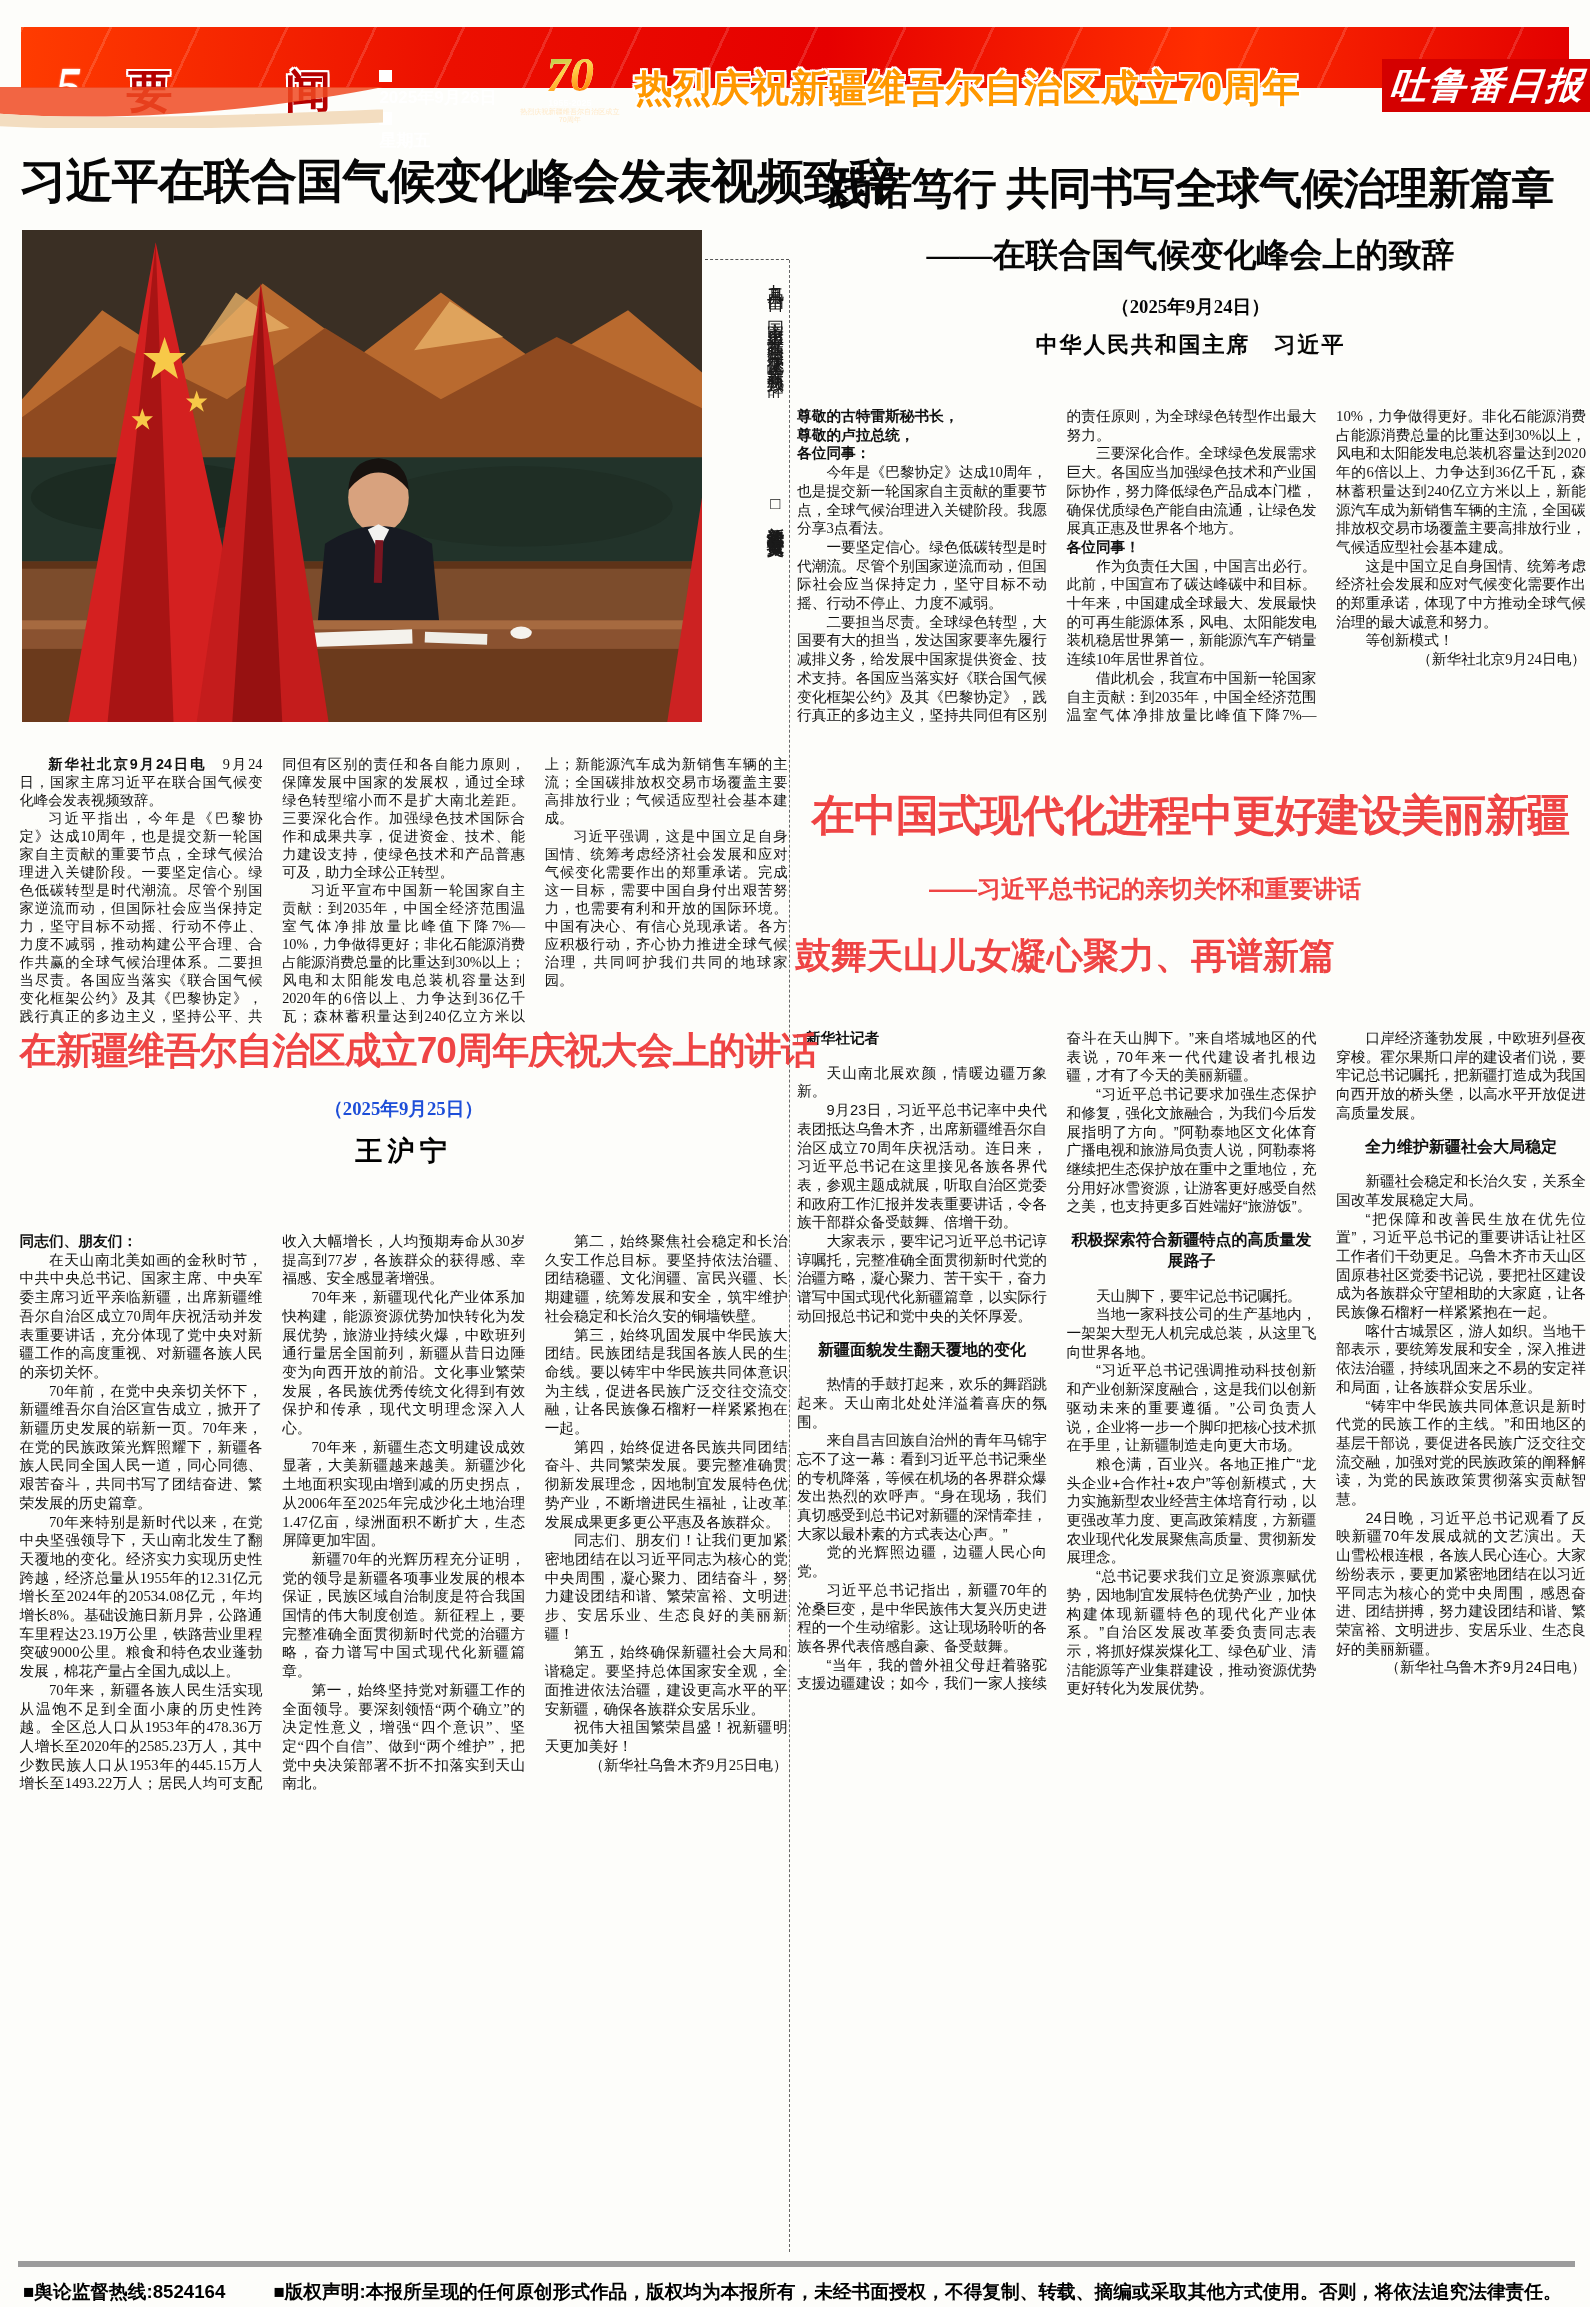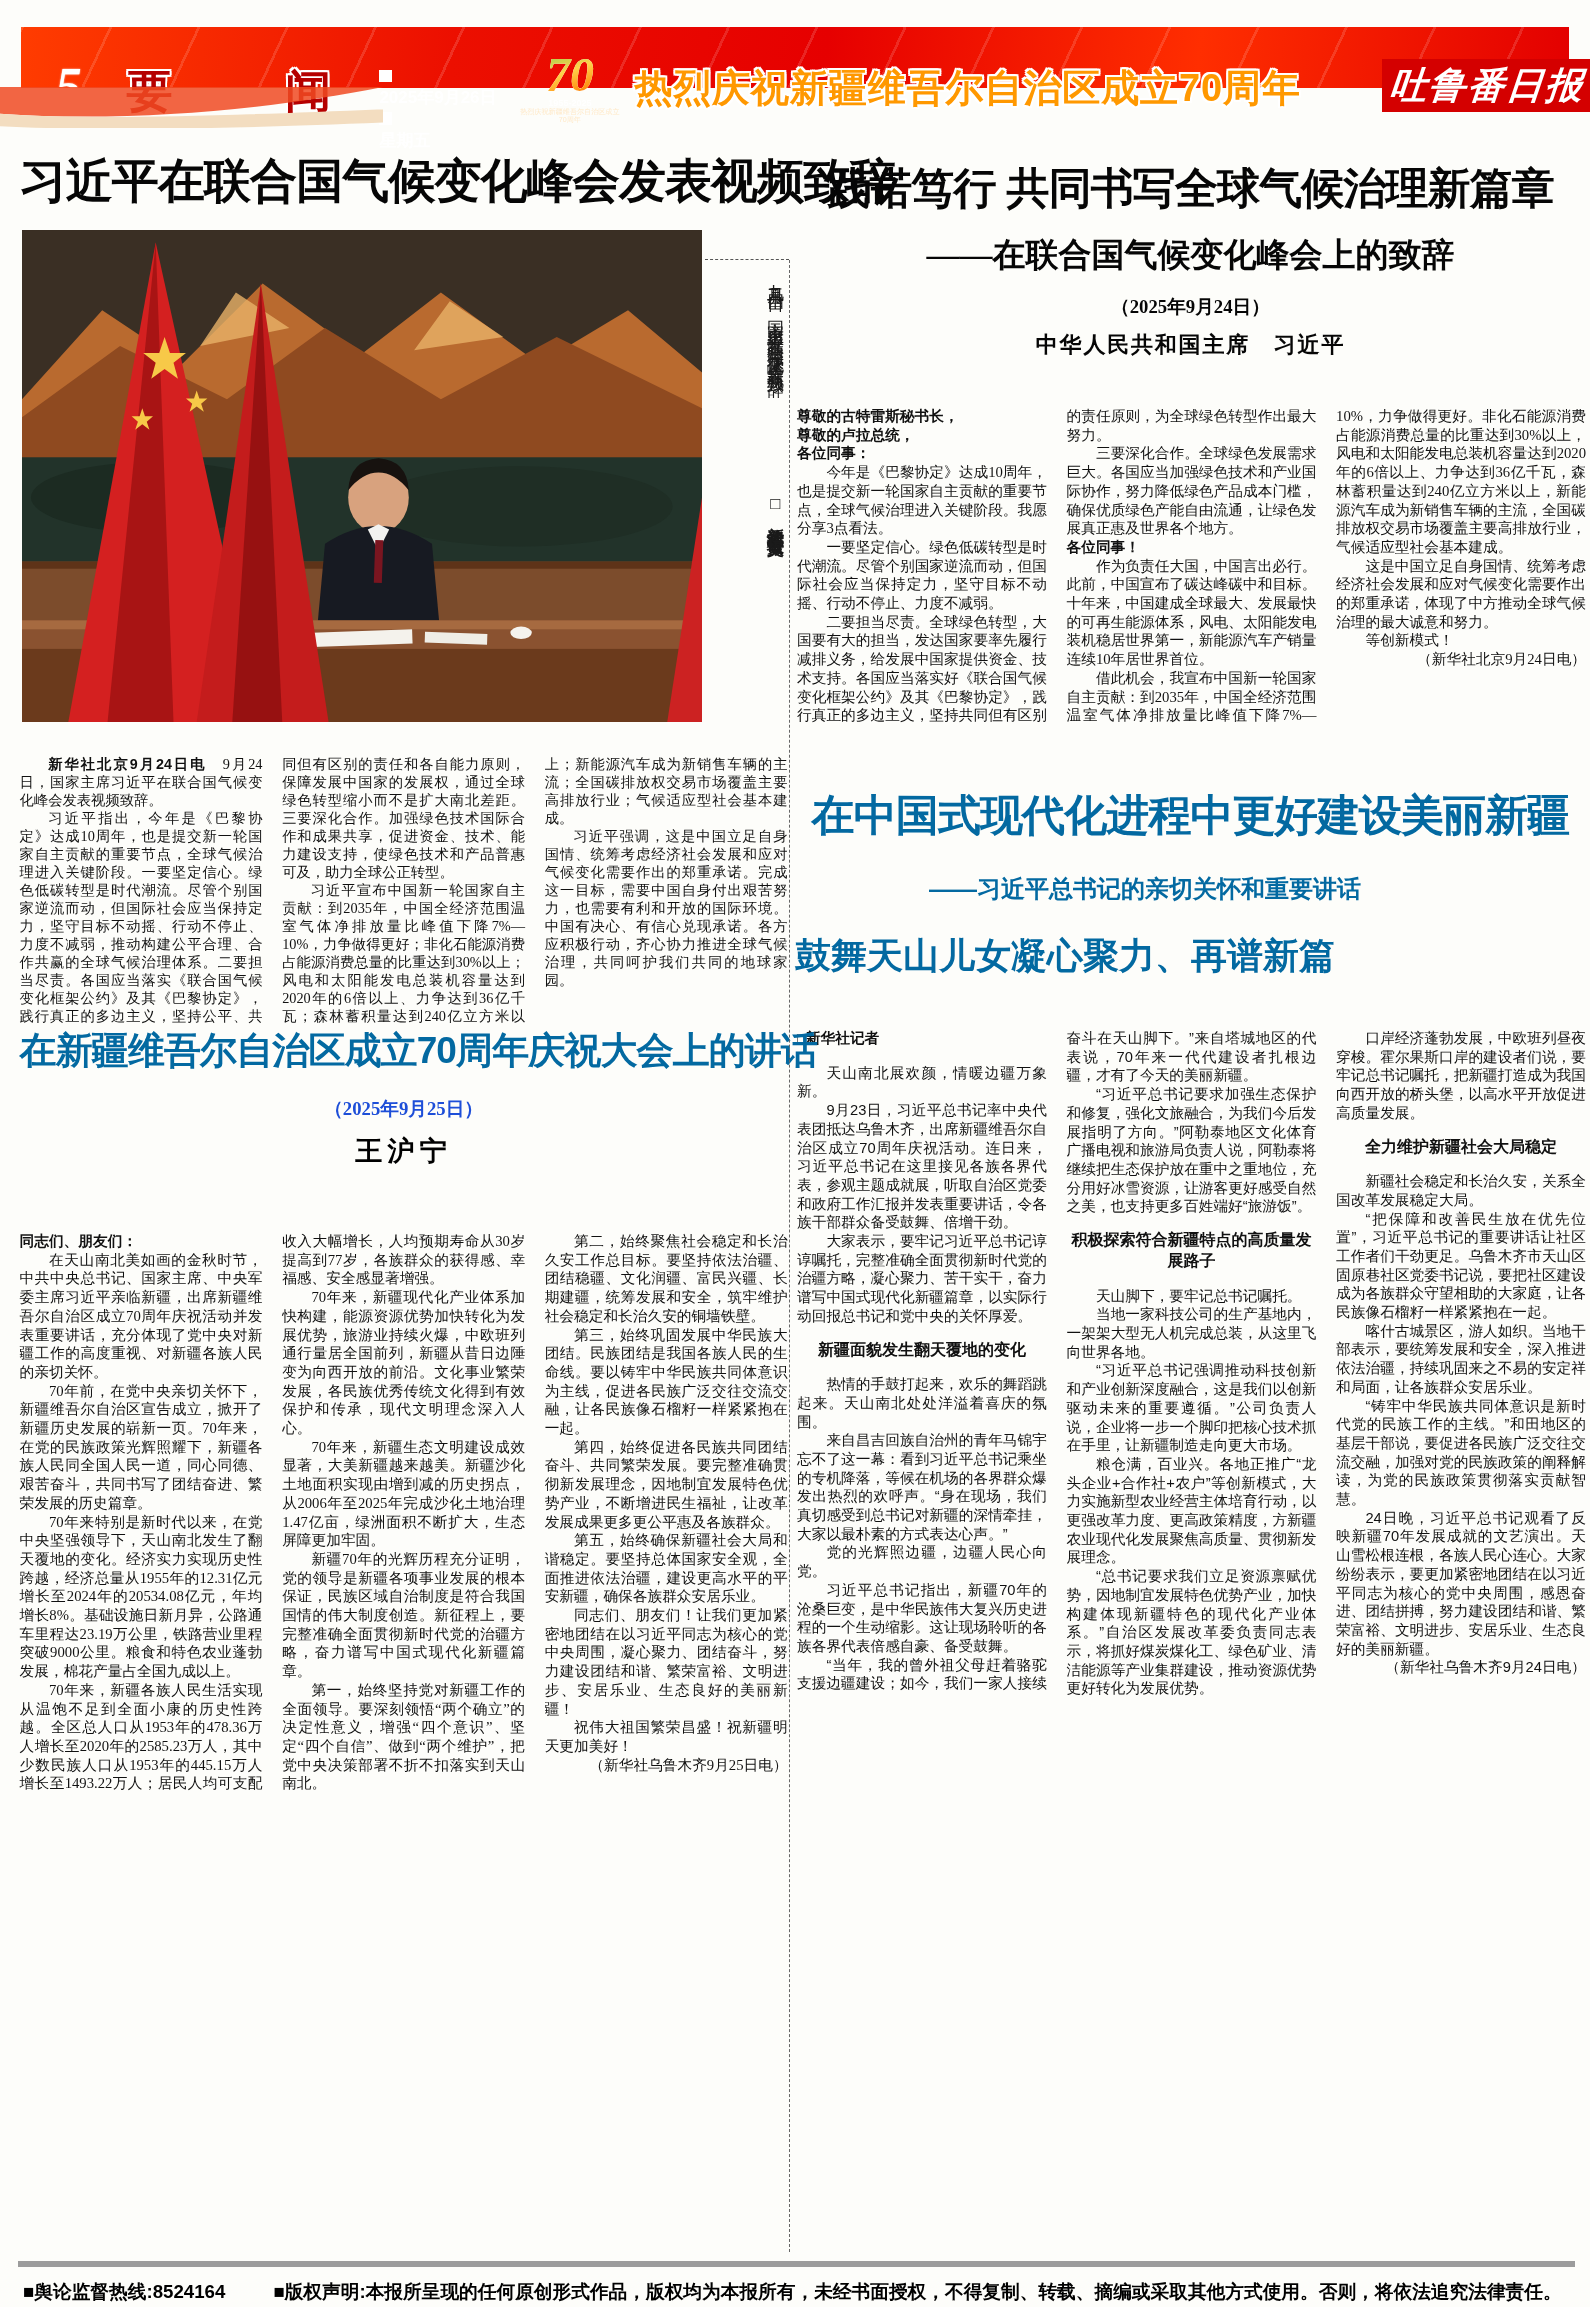--- a/index.html
+++ b/index.html
@@ -33,21 +33,21 @@
   .masthead span{font:italic 700 37px "Liberation Serif",serif;color:#fff;transform:skewX(-5deg);
      letter-spacing:1.8px;white-space:nowrap;}
   
   .hl-black{position:absolute;font-family:"Liberation Sans",sans-serif;font-weight:900;color:#060606;
             text-align:center;white-space:nowrap;}
   #hl1{left:19.6px;top:150px;width:768px;font-size:47px;letter-spacing:-0.9px;}
   #hl2{left:795px;top:160px;width:791px;font-size:43px;letter-spacing:-0.9px;}
   #hl2sub{left:795px;top:233px;width:791px;font:800 33px "Liberation Serif",serif;text-align:center;}
   #hl2date{left:795px;top:294px;width:791px;font:700 18.7px "Liberation Serif",serif;text-align:center;}
   #hl2by{left:795px;top:330px;width:791px;font:700 22px "Liberation Serif",serif;text-align:center;letter-spacing:1.8px;}
-  .hl-red{position:absolute;color:#0369a1;font-family:"Liberation Sans",sans-serif;font-weight:900;white-space:nowrap;}
+  .hl-red{position:absolute;color:#ef4444;font-family:"Liberation Sans",sans-serif;font-weight:900;white-space:nowrap;}
   #hl3{left:19.6px;top:1026px;width:768px;font-size:37px;text-align:center;letter-spacing:-0.9px;}
   #hl3date{left:19.6px;top:1096px;width:768px;font:700 18.7px "Liberation Serif",serif;color:#1d4ed8;text-align:center;}
   #hl3by{left:19.6px;top:1133px;width:768px;font:700 27px "Liberation Serif",serif;color:#000;text-align:center;letter-spacing:5.3px;}
   #hl4{left:795px;top:787px;width:791px;font-size:43px;text-align:center;letter-spacing:-0.9px;}
   #hl4sub1{left:795px;top:873px;width:791px;font-size:24px;padding-left:134px;box-sizing:border-box;}
   #hl4sub2{left:795px;top:932px;width:791px;font-size:36px;}
   
   .photo{position:absolute;left:22px;top:230px;width:680px;height:492px;}
   .cap-rule{position:absolute;left:705px;top:259px;width:84px;border-top:1.8px dashed #555;}
   .vcaption{position:absolute;left:710px;top:271px;height:433px;width:77px;
@@ -219,22 +219,22 @@
       <p>70年前，在党中央亲切关怀下，新疆维吾尔自治区宣告成立，掀开了新疆历史发展的崭新一页。70年来，在党的民族政策光辉照耀下，新疆各族人民同全国人民一道，同心同德、艰苦奋斗，共同书写了团结奋进、繁荣发展的历史篇章。</p>
       <p>70年来特别是新时代以来，在党中央坚强领导下，天山南北发生了翻天覆地的变化。经济实力实现历史性跨越，经济总量从1955年的12.31亿元增长至2024年的20534.08亿元，年均增长8%。基础设施日新月异，公路通车里程达23.19万公里，铁路营业里程突破9000公里。粮食和特色农业蓬勃发展，棉花产量占全国九成以上。</p>
       <p>70年来，新疆各族人民生活实现从温饱不足到全面小康的历史性跨越。全区总人口从1953年的478.36万人增长至2020年的2585.23万人，其中少数民族人口从1953年的445.15万人增长至1493.22万人；居民人均可支配收入大幅增长，人均预期寿命从30岁提高到77岁，各族群众的获得感、幸福感、安全感显著增强。</p>
       <p>70年来，新疆现代化产业体系加快构建，能源资源优势加快转化为发展优势，旅游业持续火爆，中欧班列通行量居全国前列，新疆从昔日边陲变为向西开放的前沿。文化事业繁荣发展，各民族优秀传统文化得到有效保护和传承，现代文明理念深入人心。</p>
       <p>70年来，新疆生态文明建设成效显著，大美新疆越来越美。新疆沙化土地面积实现由增到减的历史拐点，从2006年至2025年完成沙化土地治理1.47亿亩，绿洲面积不断扩大，生态屏障更加牢固。</p>
       <p>新疆70年的光辉历程充分证明，党的领导是新疆各项事业发展的根本保证，民族区域自治制度是符合我国国情的伟大制度创造。新征程上，要完整准确全面贯彻新时代党的治疆方略，奋力谱写中国式现代化新疆篇章。</p>
       <p>第一，始终坚持党对新疆工作的全面领导。要深刻领悟“两个确立”的决定性意义，增强“四个意识”、坚定“四个自信”、做到“两个维护”，把党中央决策部署不折不扣落实到天山南北。</p>
       <p>第二，始终聚焦社会稳定和长治久安工作总目标。要坚持依法治疆、团结稳疆、文化润疆、富民兴疆、长期建疆，统筹发展和安全，筑牢维护社会稳定和长治久安的铜墙铁壁。</p>
       <p>第三，始终巩固发展中华民族大团结。民族团结是我国各族人民的生命线。要以铸牢中华民族共同体意识为主线，促进各民族广泛交往交流交融，让各民族像石榴籽一样紧紧抱在一起。</p>
       <p>第四，始终促进各民族共同团结奋斗、共同繁荣发展。要完整准确贯彻新发展理念，因地制宜发展特色优势产业，不断增进民生福祉，让改革发展成果更多更公平惠及各族群众。</p>
+      <p>同志们、朋友们！让我们更加紧密地团结在以习近平同志为核心的党中央周围，凝心聚力、团结奋斗，努力建设团结和谐、繁荣富裕、文明进步、安居乐业、生态良好的美丽新疆！</p>
       <p>第五，始终确保新疆社会大局和谐稳定。要坚持总体国家安全观，全面推进依法治疆，建设更高水平的平安新疆，确保各族群众安居乐业。</p>
-      <p>同志们、朋友们！让我们更加紧密地团结在以习近平同志为核心的党中央周围，凝心聚力、团结奋斗，努力建设团结和谐、繁荣富裕、文明进步、安居乐业、生态良好的美丽新疆！</p>
       <p>祝伟大祖国繁荣昌盛！祝新疆明天更加美好！</p>
       <p class="dateline">（新华社乌鲁木齐9月25日电）</p>
     </div>
 
   <div class="vdiv"></div>
   <div class="footbar"></div>
   <div class="footer">
     <span>■舆论监督热线:8524164</span>
     <span>■版权声明:本报所呈现的任何原创形式作品，版权均为本报所有，未经书面授权，不得复制、转载、摘编或采取其他方式使用。否则，将依法追究法律责任。</span>
   </div>

